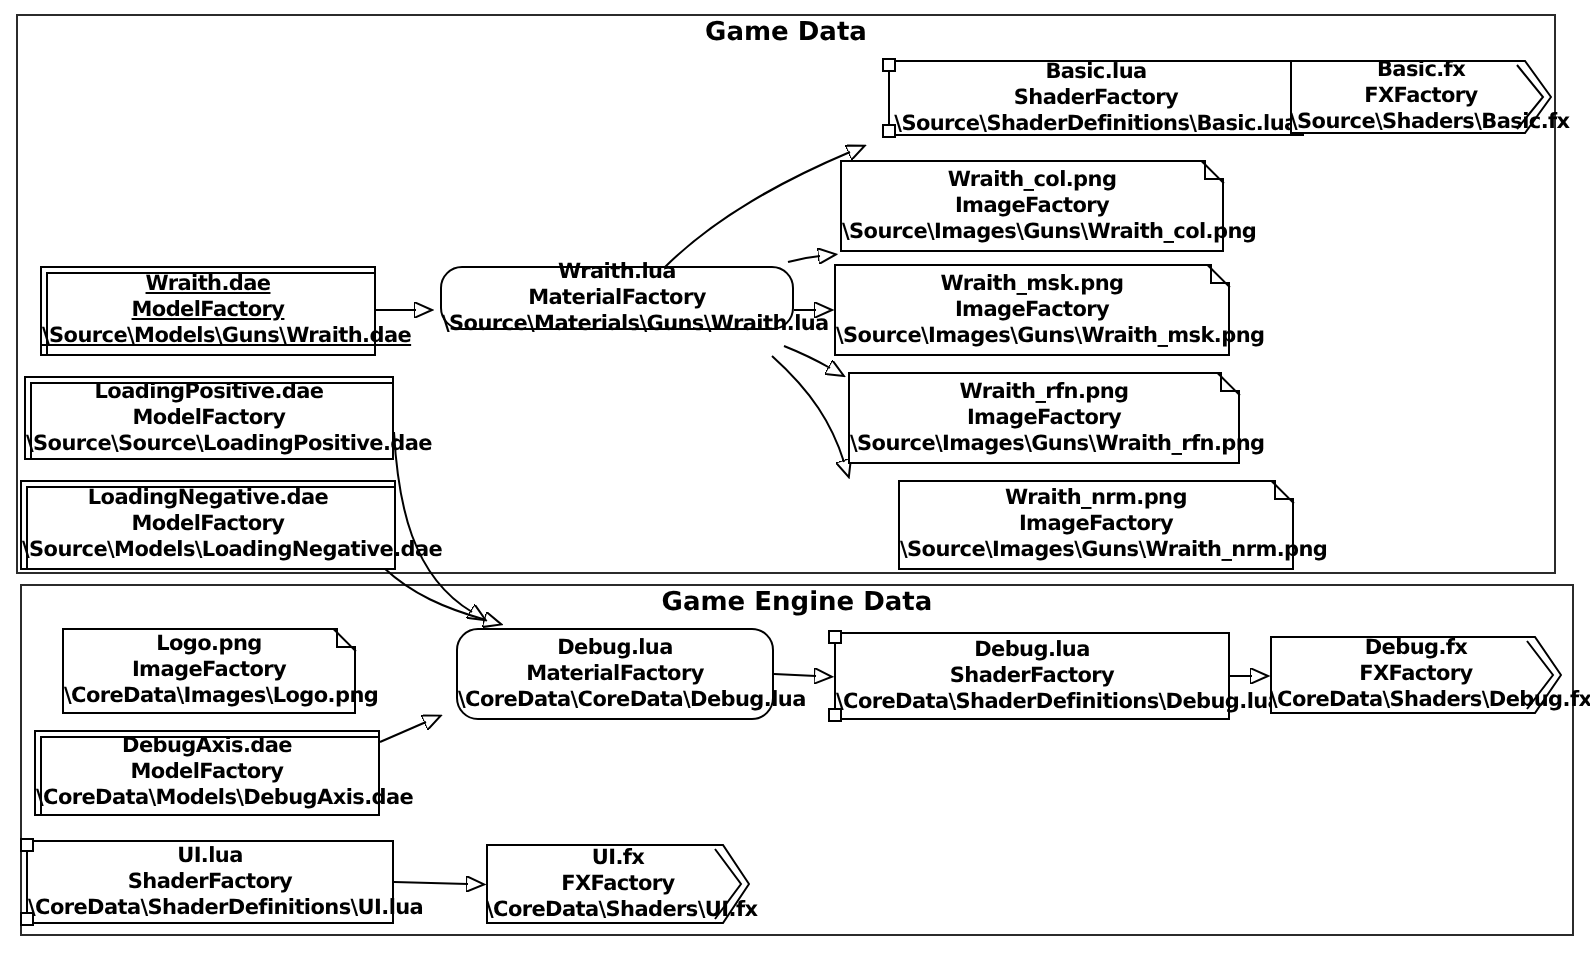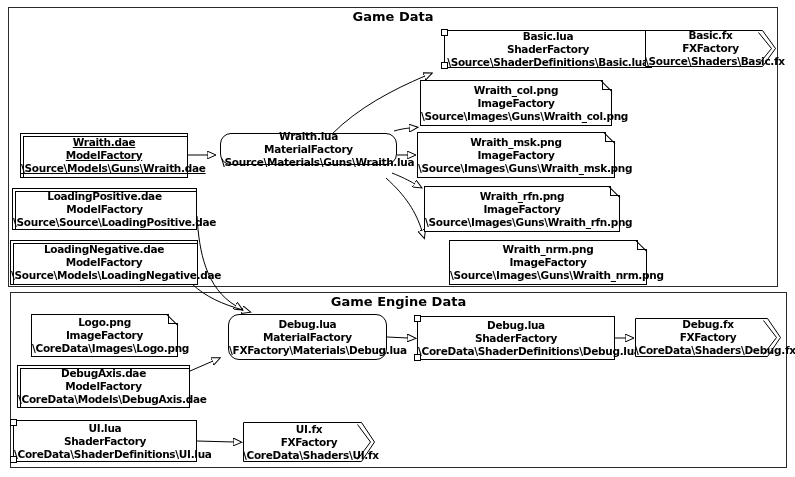--- a/index.html
+++ b/index.html
@@ -162,21 +162,21 @@
       <div class="nl">Logo.png</div>
       <div class="nl">ImageFactory</div>
       <div class="nl">\CoreData\Images\Logo.png</div>
     </div>
   </div>
 
   <div class="node shape-rounded" style="left:228px;top:314px;width:159px;height:46px;">
     <div class="txt">
       <div class="nl">Debug.lua</div>
       <div class="nl">MaterialFactory</div>
-      <div class="nl">\FXFactory\Materials\Debug.lua</div>
+      <div class="nl">\CoreData\CoreData\Debug.lua</div>
     </div>
   </div>
 
   <div class="node shape-box3d" style="left:17px;top:365px;width:173px;height:43px;">
     <div class="txt">
       <div class="nl">DebugAxis.dae</div>
       <div class="nl">ModelFactory</div>
       <div class="nl">\CoreData\Models\DebugAxis.dae</div>
     </div>
   </div>

